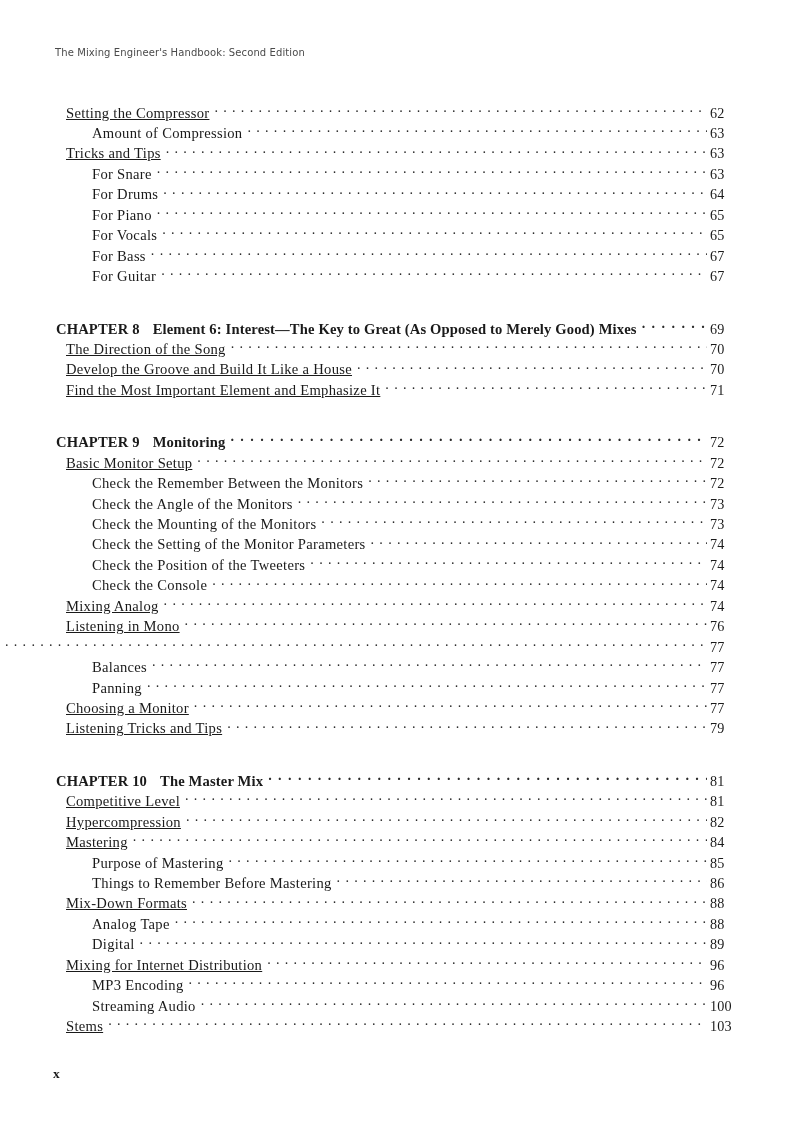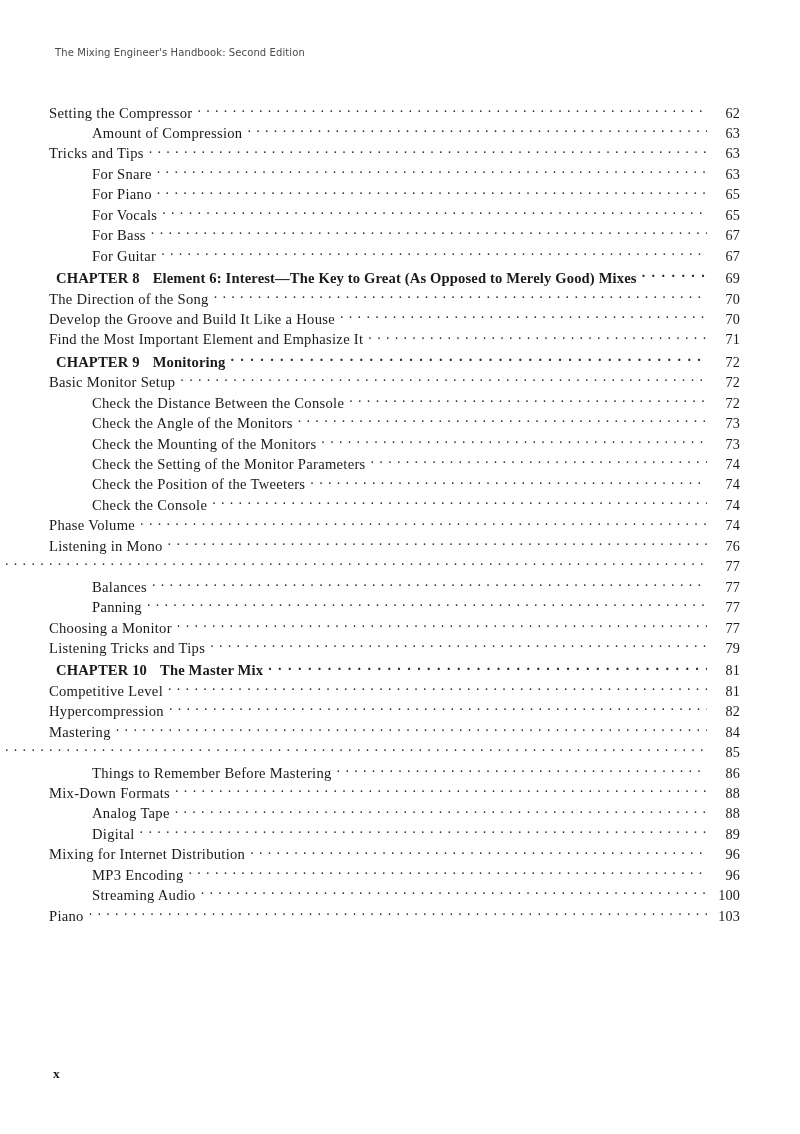--- a/index.html
+++ b/index.html
@@ -33,21 +33,21 @@
     position: absolute;
     left: 0;
     top: 103px;
     width: 800px;
   }
 
   .toc-group {
     display: block;
   }
   .toc-group.spaced {
-    margin-top: 2px;
+    margin-top: 32px;
   }
 
   
   .toc-entry {
     display: flex;
     align-items: baseline;
     width: 800px;
     box-sizing: border-box;
     padding-right: 60px;
     font-size: 14.6px;
@@ -75,28 +75,28 @@
     bottom: 0;
     white-space: nowrap;
     letter-spacing: 0.06em;
     font-size: 14.2px;
     color: #2b2b2b;
   }
 
   .toc-entry .page {
     flex: 0 0 auto;
     width: 30px;
-    text-align: right;
+    text-align: left;
     font-size: 14.2px;
     letter-spacing: 0.01em;
   }
 
   
   .lvl-chapter .label { padding-left: 56px; font-weight: bold; letter-spacing: 0.01em; }
-  .lvl-1 .label       { padding-left: 49px; }
+  .lvl-1 .label       { padding-left: 66px; text-decoration: underline; }
   .lvl-2 .label       { padding-left: 92px; }
 
   .lvl-chapter { font-weight: bold; }
   .lvl-chapter .page { font-weight: normal; }
   .lvl-chapter .leader::after { letter-spacing: 0.10em; }
 
   
   .chap-num { display: inline; }
   .chap-gap { display: inline-block; width: 13px; }
   .chap-title { display: inline; }
@@ -133,20 +133,25 @@
         <span class="label">Tricks and Tips</span>
         <span class="leader"></span>
         <span class="page">63</span>
       </div>
       <div class="toc-entry lvl-2">
         <span class="label">For Snare</span>
         <span class="leader"></span>
         <span class="page">63</span>
       </div>
       <div class="toc-entry lvl-2">
+        <span class="label">For Drums</span>
+        <span class="leader"></span>
+        <span class="page">64</span>
+      </div>
+      <div class="toc-entry lvl-2">
         <span class="label">For Piano</span>
         <span class="leader"></span>
         <span class="page">65</span>
       </div>
       <div class="toc-entry lvl-2">
         <span class="label">For Vocals</span>
         <span class="leader"></span>
         <span class="page">65</span>
       </div>
       <div class="toc-entry lvl-2">
@@ -187,21 +192,21 @@
         <span class="label"><span class="chap-num">CHAPTER 9</span><span class="chap-gap"></span><span class="chap-title">Monitoring</span></span>
         <span class="leader"></span>
         <span class="page">72</span>
       </div>
       <div class="toc-entry lvl-1">
         <span class="label">Basic Monitor Setup</span>
         <span class="leader"></span>
         <span class="page">72</span>
       </div>
       <div class="toc-entry lvl-2">
-        <span class="label">Check the Distance Between the Console</span>
+        <span class="label">Check the Remember Between the Monitors</span>
         <span class="leader"></span>
         <span class="page">72</span>
       </div>
       <div class="toc-entry lvl-2">
         <span class="label">Check the Angle of the Monitors</span>
         <span class="leader"></span>
         <span class="page">73</span>
       </div>
       <div class="toc-entry lvl-2">
         <span class="label">Check the Mounting of the Monitors</span>
@@ -217,21 +222,21 @@
         <span class="label">Check the Position of the Tweeters</span>
         <span class="leader"></span>
         <span class="page">74</span>
       </div>
       <div class="toc-entry lvl-2">
         <span class="label">Check the Console</span>
         <span class="leader"></span>
         <span class="page">74</span>
       </div>
       <div class="toc-entry lvl-1">
-        <span class="label">Phase Volume</span>
+        <span class="label">Mixing Analog</span>
         <span class="leader"></span>
         <span class="page">74</span>
       </div>
       <div class="toc-entry lvl-1">
         <span class="label">Listening in Mono</span>
         <span class="leader"></span>
         <span class="page">76</span>
       </div>
       <div class="toc-entry lvl-2">
         <span class="leader"></span>
@@ -273,20 +278,21 @@
         <span class="label">Hypercompression</span>
         <span class="leader"></span>
         <span class="page">82</span>
       </div>
       <div class="toc-entry lvl-1">
         <span class="label">Mastering</span>
         <span class="leader"></span>
         <span class="page">84</span>
       </div>
       <div class="toc-entry lvl-2">
+        <span class="label">Purpose of Mastering</span>
         <span class="leader"></span>
         <span class="page">85</span>
       </div>
       <div class="toc-entry lvl-2">
         <span class="label">Things to Remember Before Mastering</span>
         <span class="leader"></span>
         <span class="page">86</span>
       </div>
       <div class="toc-entry lvl-1">
         <span class="label">Mix-Down Formats</span>
@@ -312,20 +318,20 @@
         <span class="label">MP3 Encoding</span>
         <span class="leader"></span>
         <span class="page">96</span>
       </div>
       <div class="toc-entry lvl-2">
         <span class="label">Streaming Audio</span>
         <span class="leader"></span>
         <span class="page">100</span>
       </div>
       <div class="toc-entry lvl-1">
-        <span class="label">Piano</span>
+        <span class="label">Stems</span>
         <span class="leader"></span>
         <span class="page">103</span>
       </div>
     </div>
   </div>
 
 <div class="folio">x</div>
 
 </body></html>

